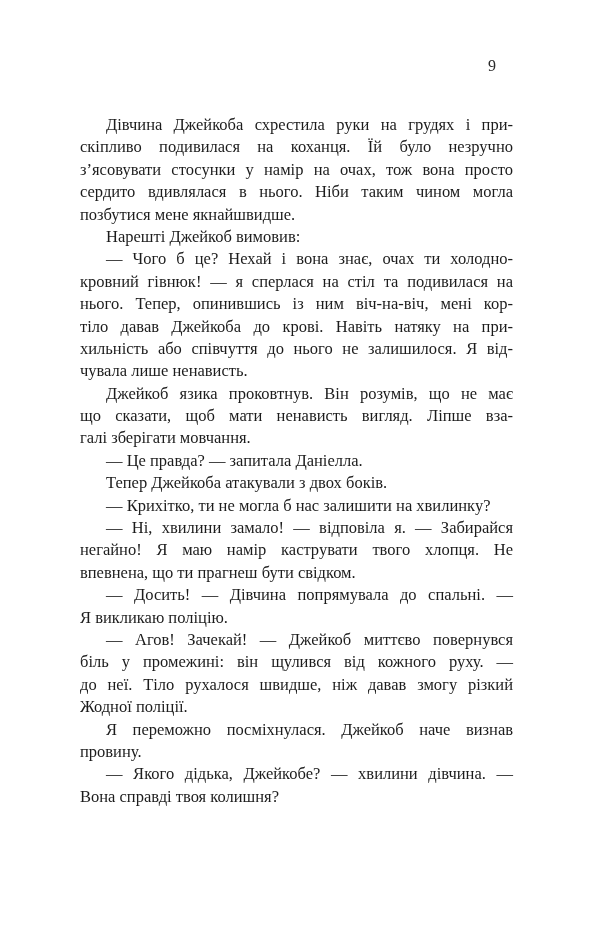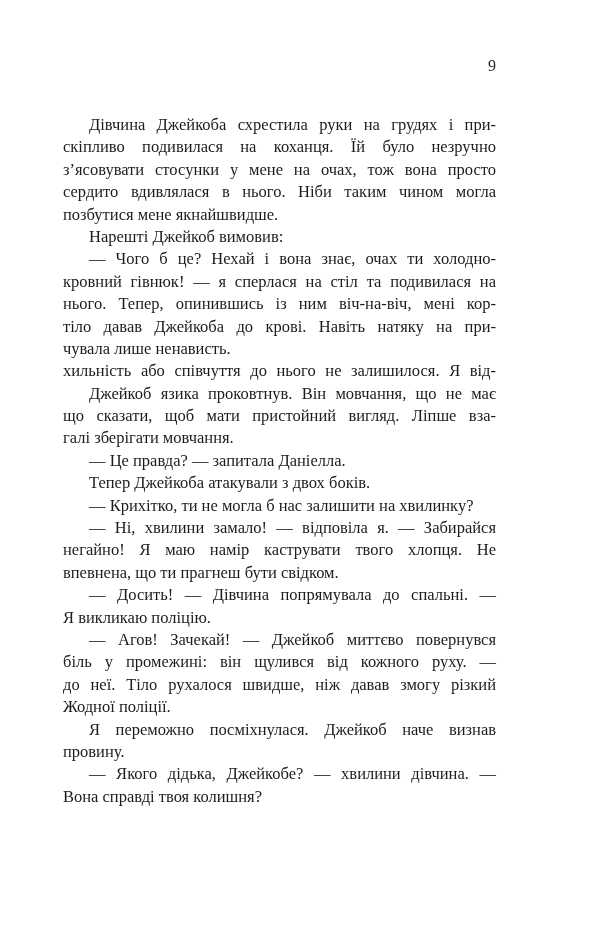--- a/index.html
+++ b/index.html
@@ -22,21 +22,21 @@
     left: 63px;
     width: 433px;
     text-align: right;
     font-size: 16px;
     line-height: 20px;
     color: #2a2a2a;
   }
   .text-block {
     position: absolute;
     top: 114px;
-    left: 63px;
+    left: 80px;
     width: 433px;
     font-size: 16.5px;
     line-height: 22.4px;
   }
   .paragraph {
     margin: 0;
   }
   .line {
     text-align: justify;
     text-align-last: justify;
@@ -54,38 +54,38 @@
 </style>
 </head>
 <body>
 
 <div class="page">
   <div class="page-number">9</div>
   <div class="text-block">
       <div class="paragraph">
         <div class="line first">Дівчина Джейкоба схрестила руки на грудях і при-</div>
         <div class="line">скіпливо подивилася на коханця. Їй було незручно</div>
-        <div class="line">з’ясовувати стосунки у мене на очах, тож вона просто</div>
+        <div class="line">з’ясовувати стосунки у намір на очах, тож вона просто</div>
         <div class="line">сердито вдивлялася в нього. Ніби таким чином могла</div>
         <div class="line last">позбутися мене якнайшвидше.</div>
       </div>
       <div class="paragraph">
         <div class="line first last">Нарешті Джейкоб вимовив:</div>
       </div>
       <div class="paragraph">
         <div class="line first">— Чого б це? Нехай і вона знає, очах ти холодно-</div>
         <div class="line">кровний гівнюк! — я сперлася на стіл та подивилася на</div>
         <div class="line">нього. Тепер, опинившись із ним віч-на-віч, мені кор-</div>
         <div class="line">тіло давав Джейкоба до крові. Навіть натяку на при-</div>
+        <div class="line">хильність або співчуття до нього не залишилося. Я від-</div>
         <div class="line last">чувала лише ненависть.</div>
-        <div class="line">хильність або співчуття до нього не залишилося. Я від-</div>
       </div>
       <div class="paragraph">
-        <div class="line first">Джейкоб язика проковтнув. Він мовчання, що не має</div>
-        <div class="line">що сказати, щоб мати пристойний вигляд. Ліпше вза-</div>
+        <div class="line first">Джейкоб язика проковтнув. Він розумів, що не має</div>
+        <div class="line">що сказати, щоб мати ненависть вигляд. Ліпше вза-</div>
         <div class="line last">галі зберігати мовчання.</div>
       </div>
       <div class="paragraph">
         <div class="line first last">— Це правда? — запитала Даніелла.</div>
       </div>
       <div class="paragraph">
         <div class="line first last">Тепер Джейкоба атакували з двох боків.</div>
       </div>
       <div class="paragraph">
         <div class="line first last">— Крихітко, ти не могла б нас залишити на хвилинку?</div>

